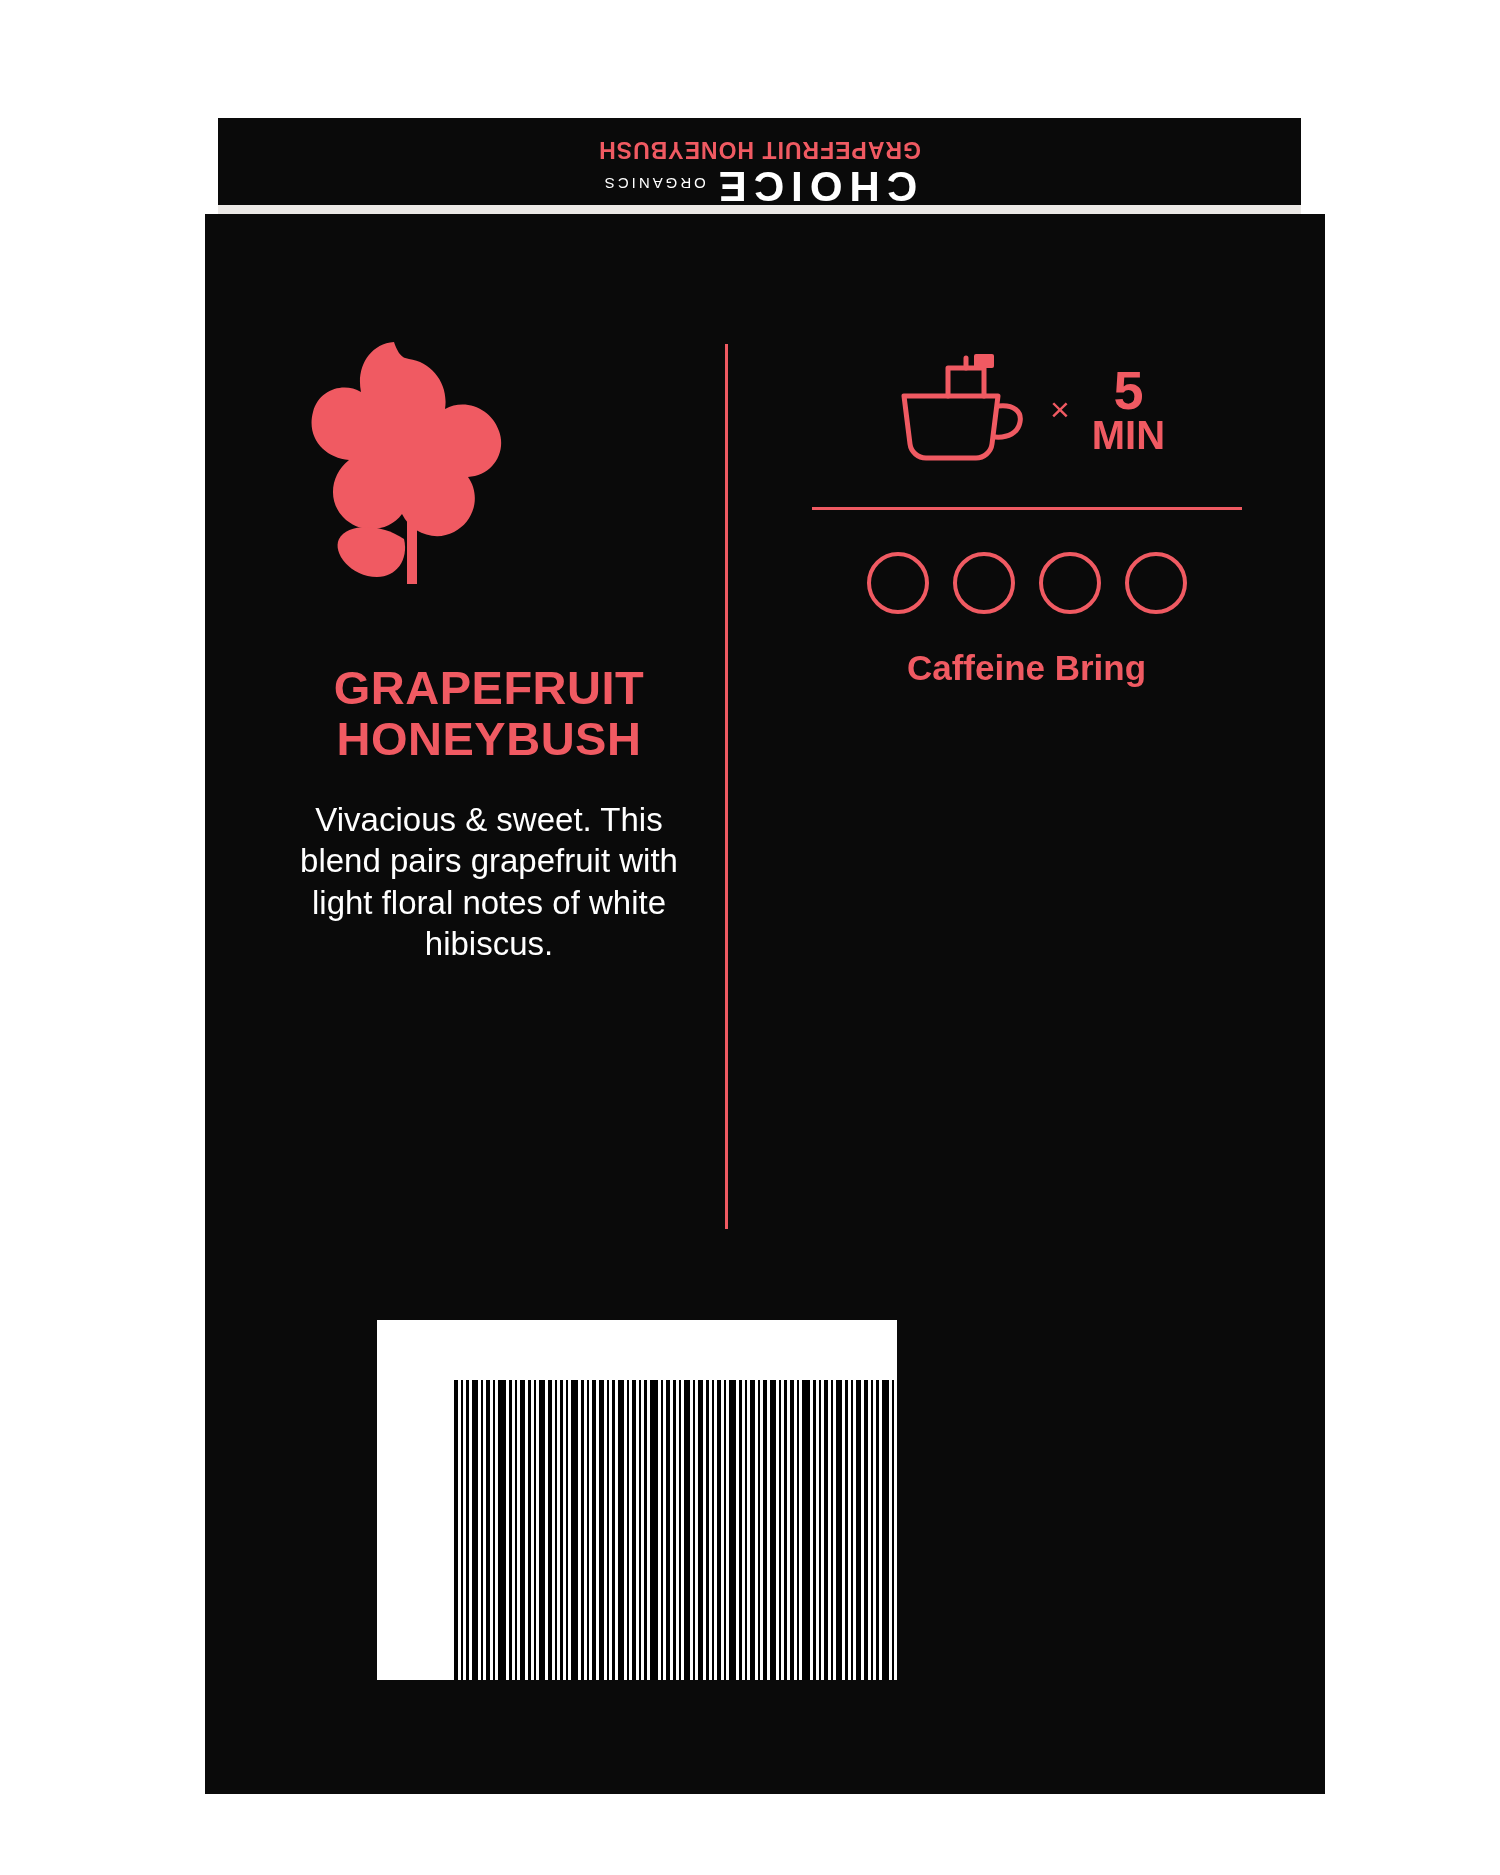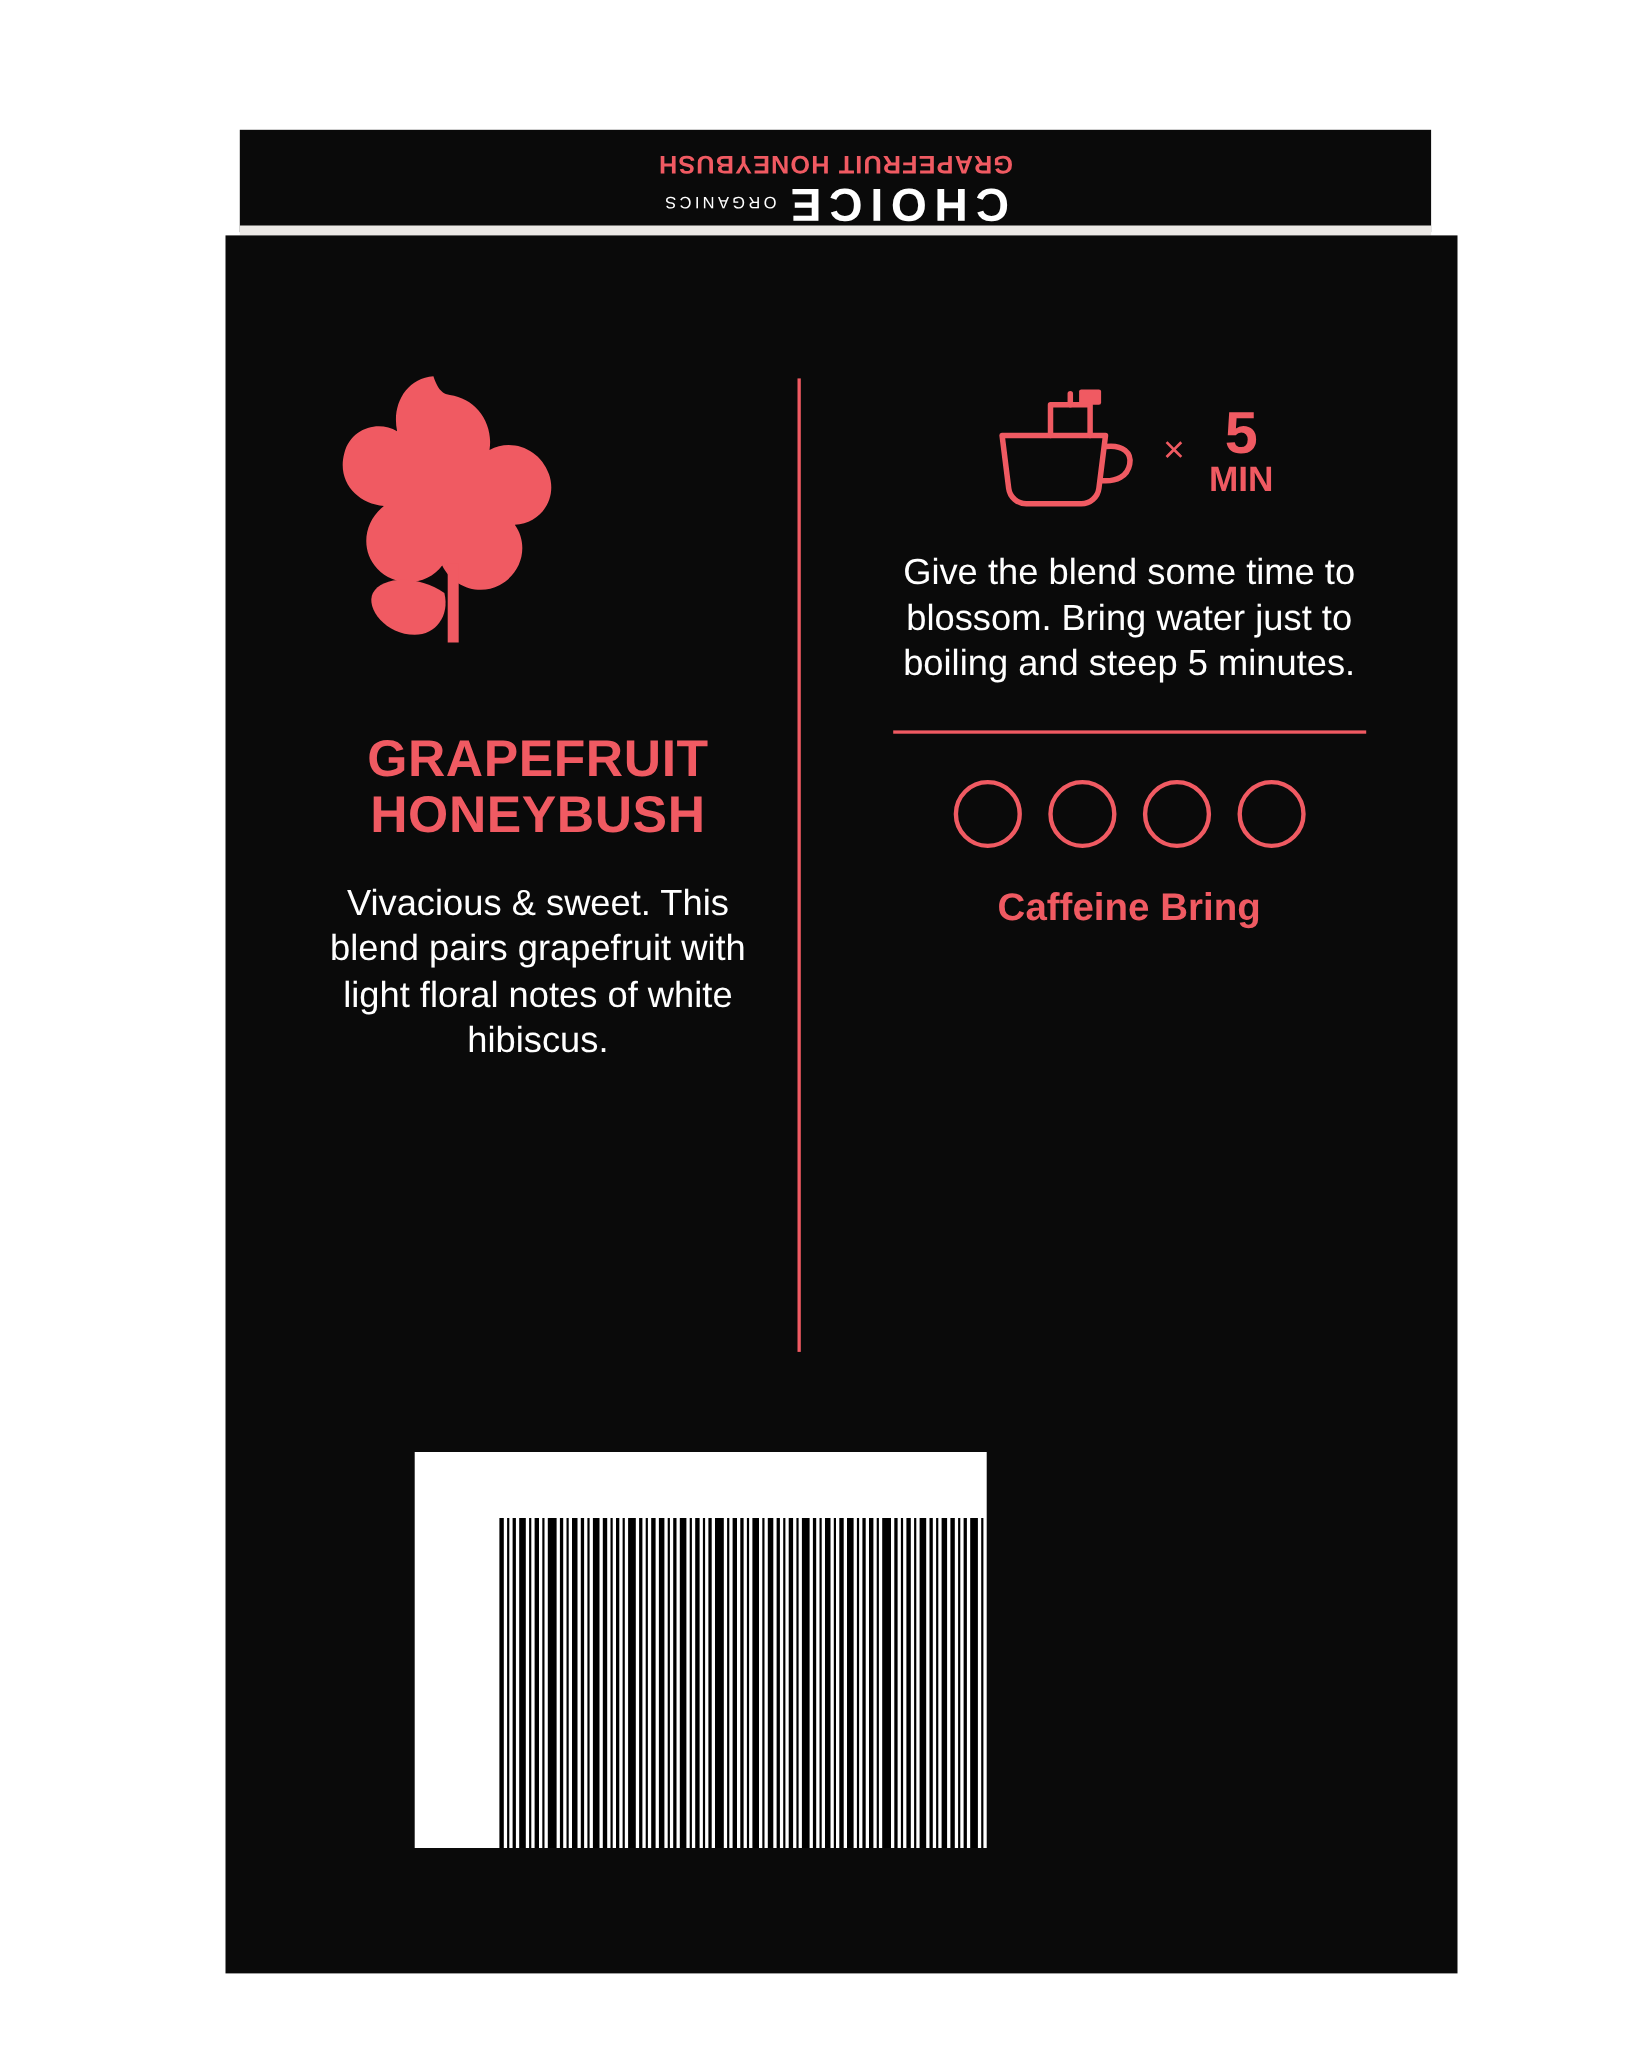--- a/index.html
+++ b/index.html
@@ -170,21 +170,21 @@
     font-size: 34px;
     font-weight: 400;
   }
   .brew-min {
     color: #f05a62;
     font-weight: 700;
     line-height: 0.95;
     text-align: center;
   }
   .brew-min .num { font-size: 54px; display: block; }
-  .brew-min .unit { font-size: 32px; display: block; text-align: right; }
+  .brew-min .unit { font-size: 40px; display: block; text-align: right; }
 
   .brew-text {
     color: #ffffff;
     font-size: 33px;
     line-height: 1.26;
     margin: 32px auto 0;
     max-width: 420px;
   }
 
   .hr {
@@ -297,21 +297,20 @@
             </g>
             <rect x="86" y="2" width="20" height="14" rx="2" fill="#f05a62"></rect>
           </svg>
           <div class="brew-times">×</div>
           <div class="brew-min">
             <span class="num">5</span>
             <span class="unit">MIN</span>
           </div>
         </div>
 
-        <p class="brew-text">Give the blend some time to blossom. Bring water just to boiling and steep 5 minutes.</p>
 
         <div class="hr"></div>
 
 
         <div class="dots">
           <span class="dot"></span>
           <span class="dot"></span>
           <span class="dot"></span>
           <span class="dot"></span>
         </div>

